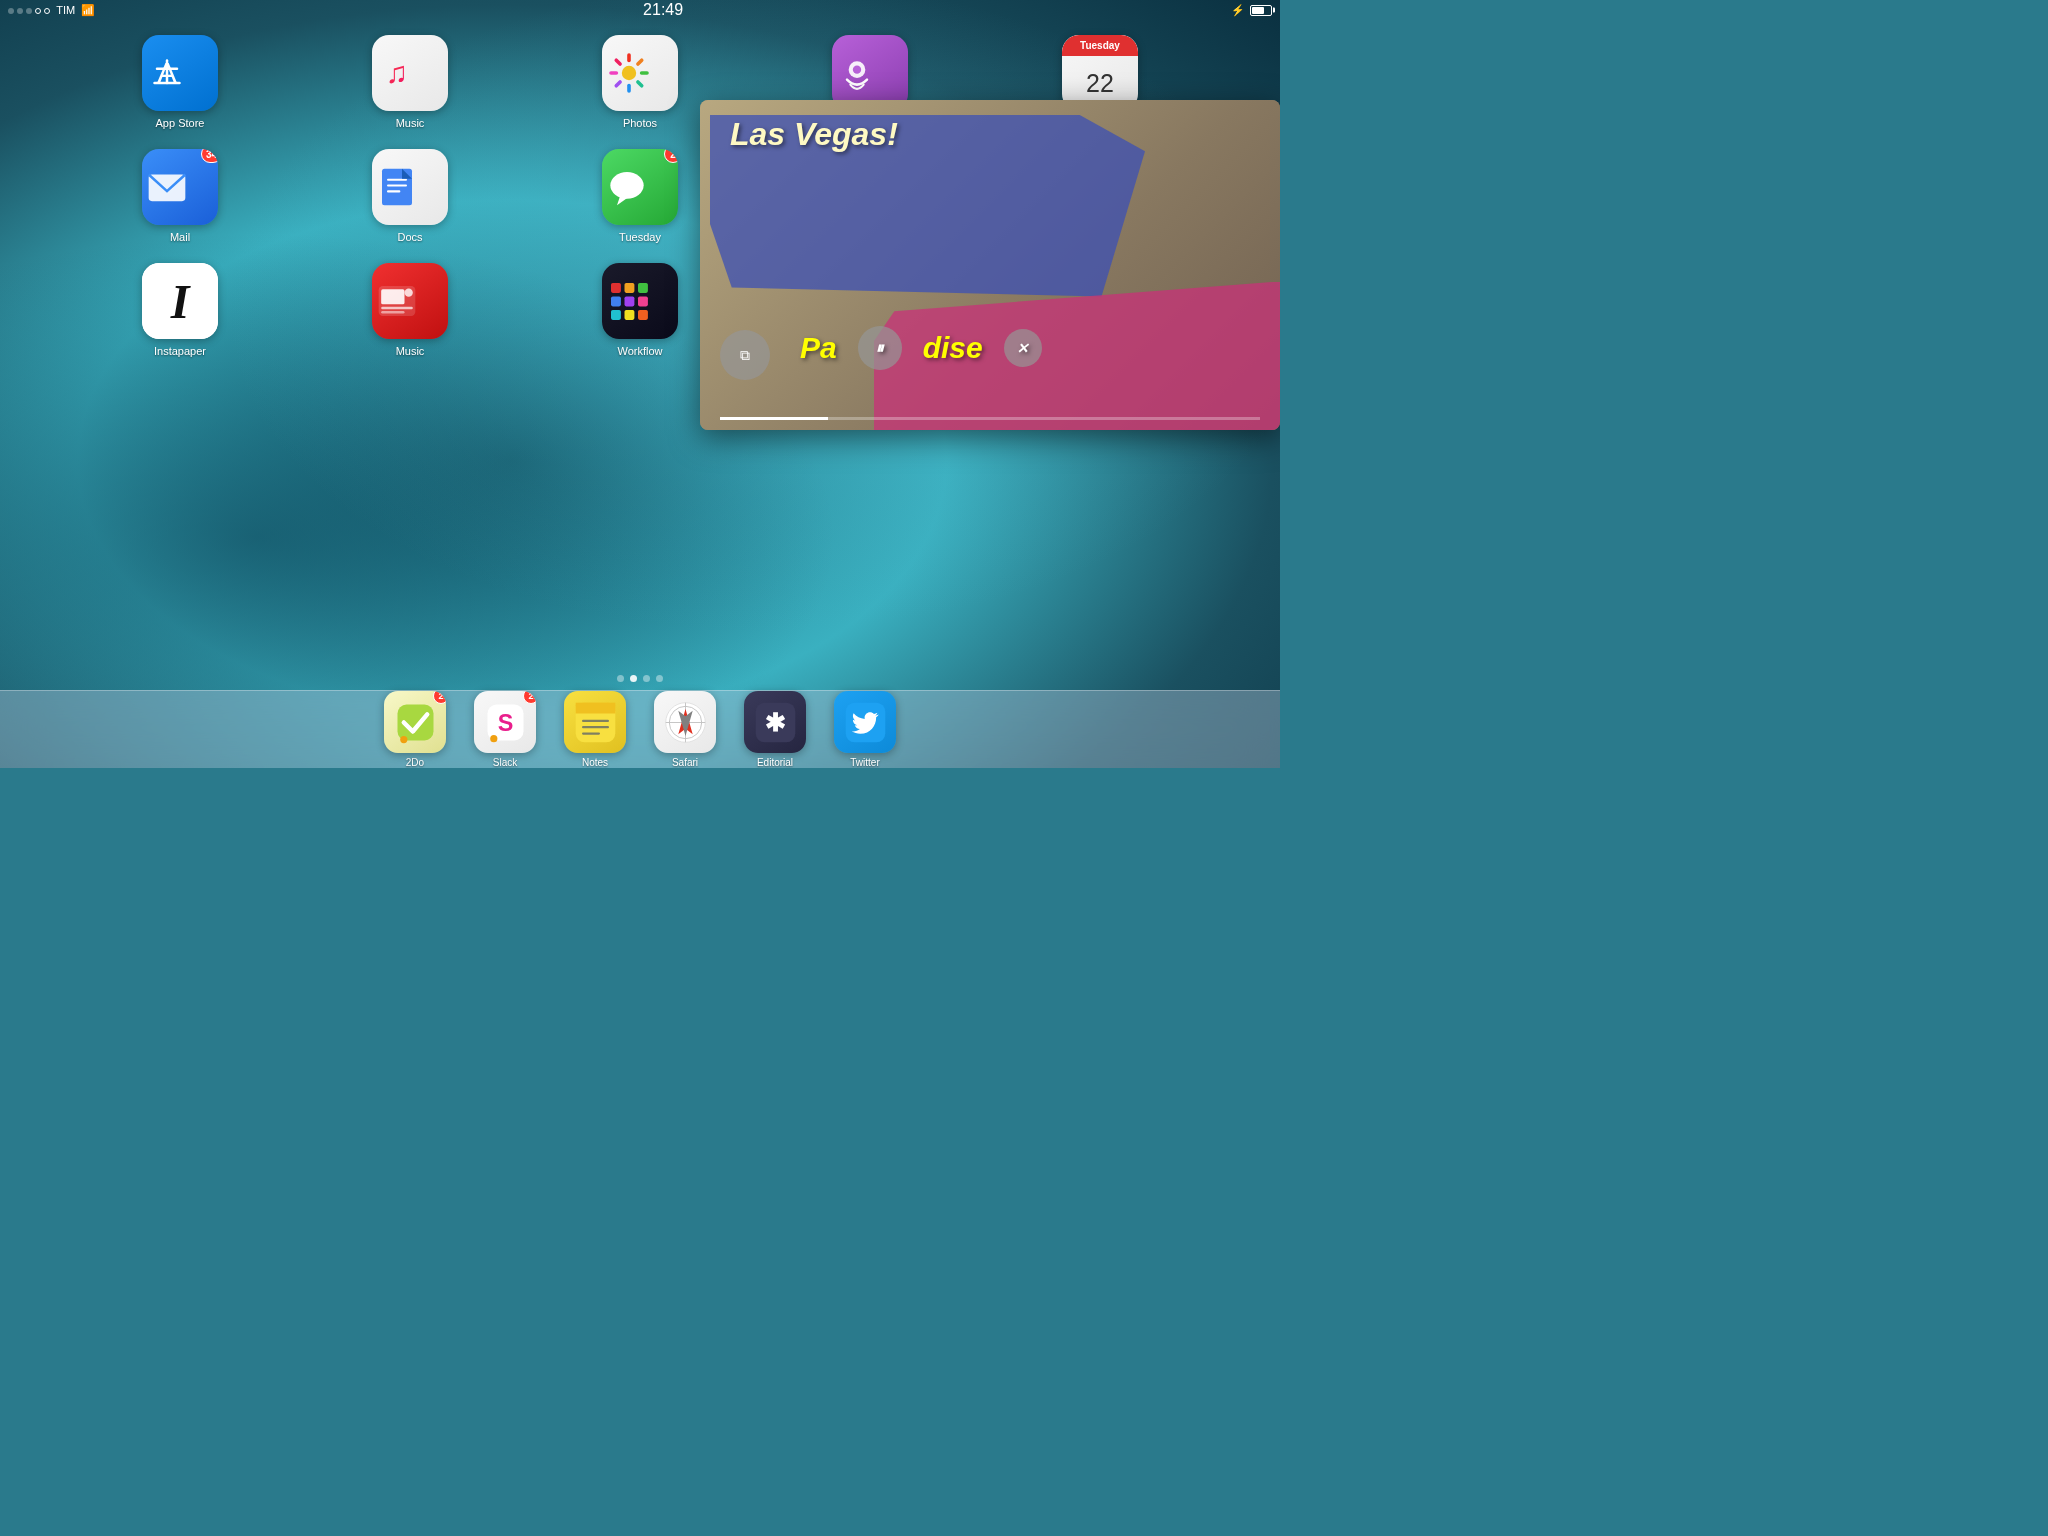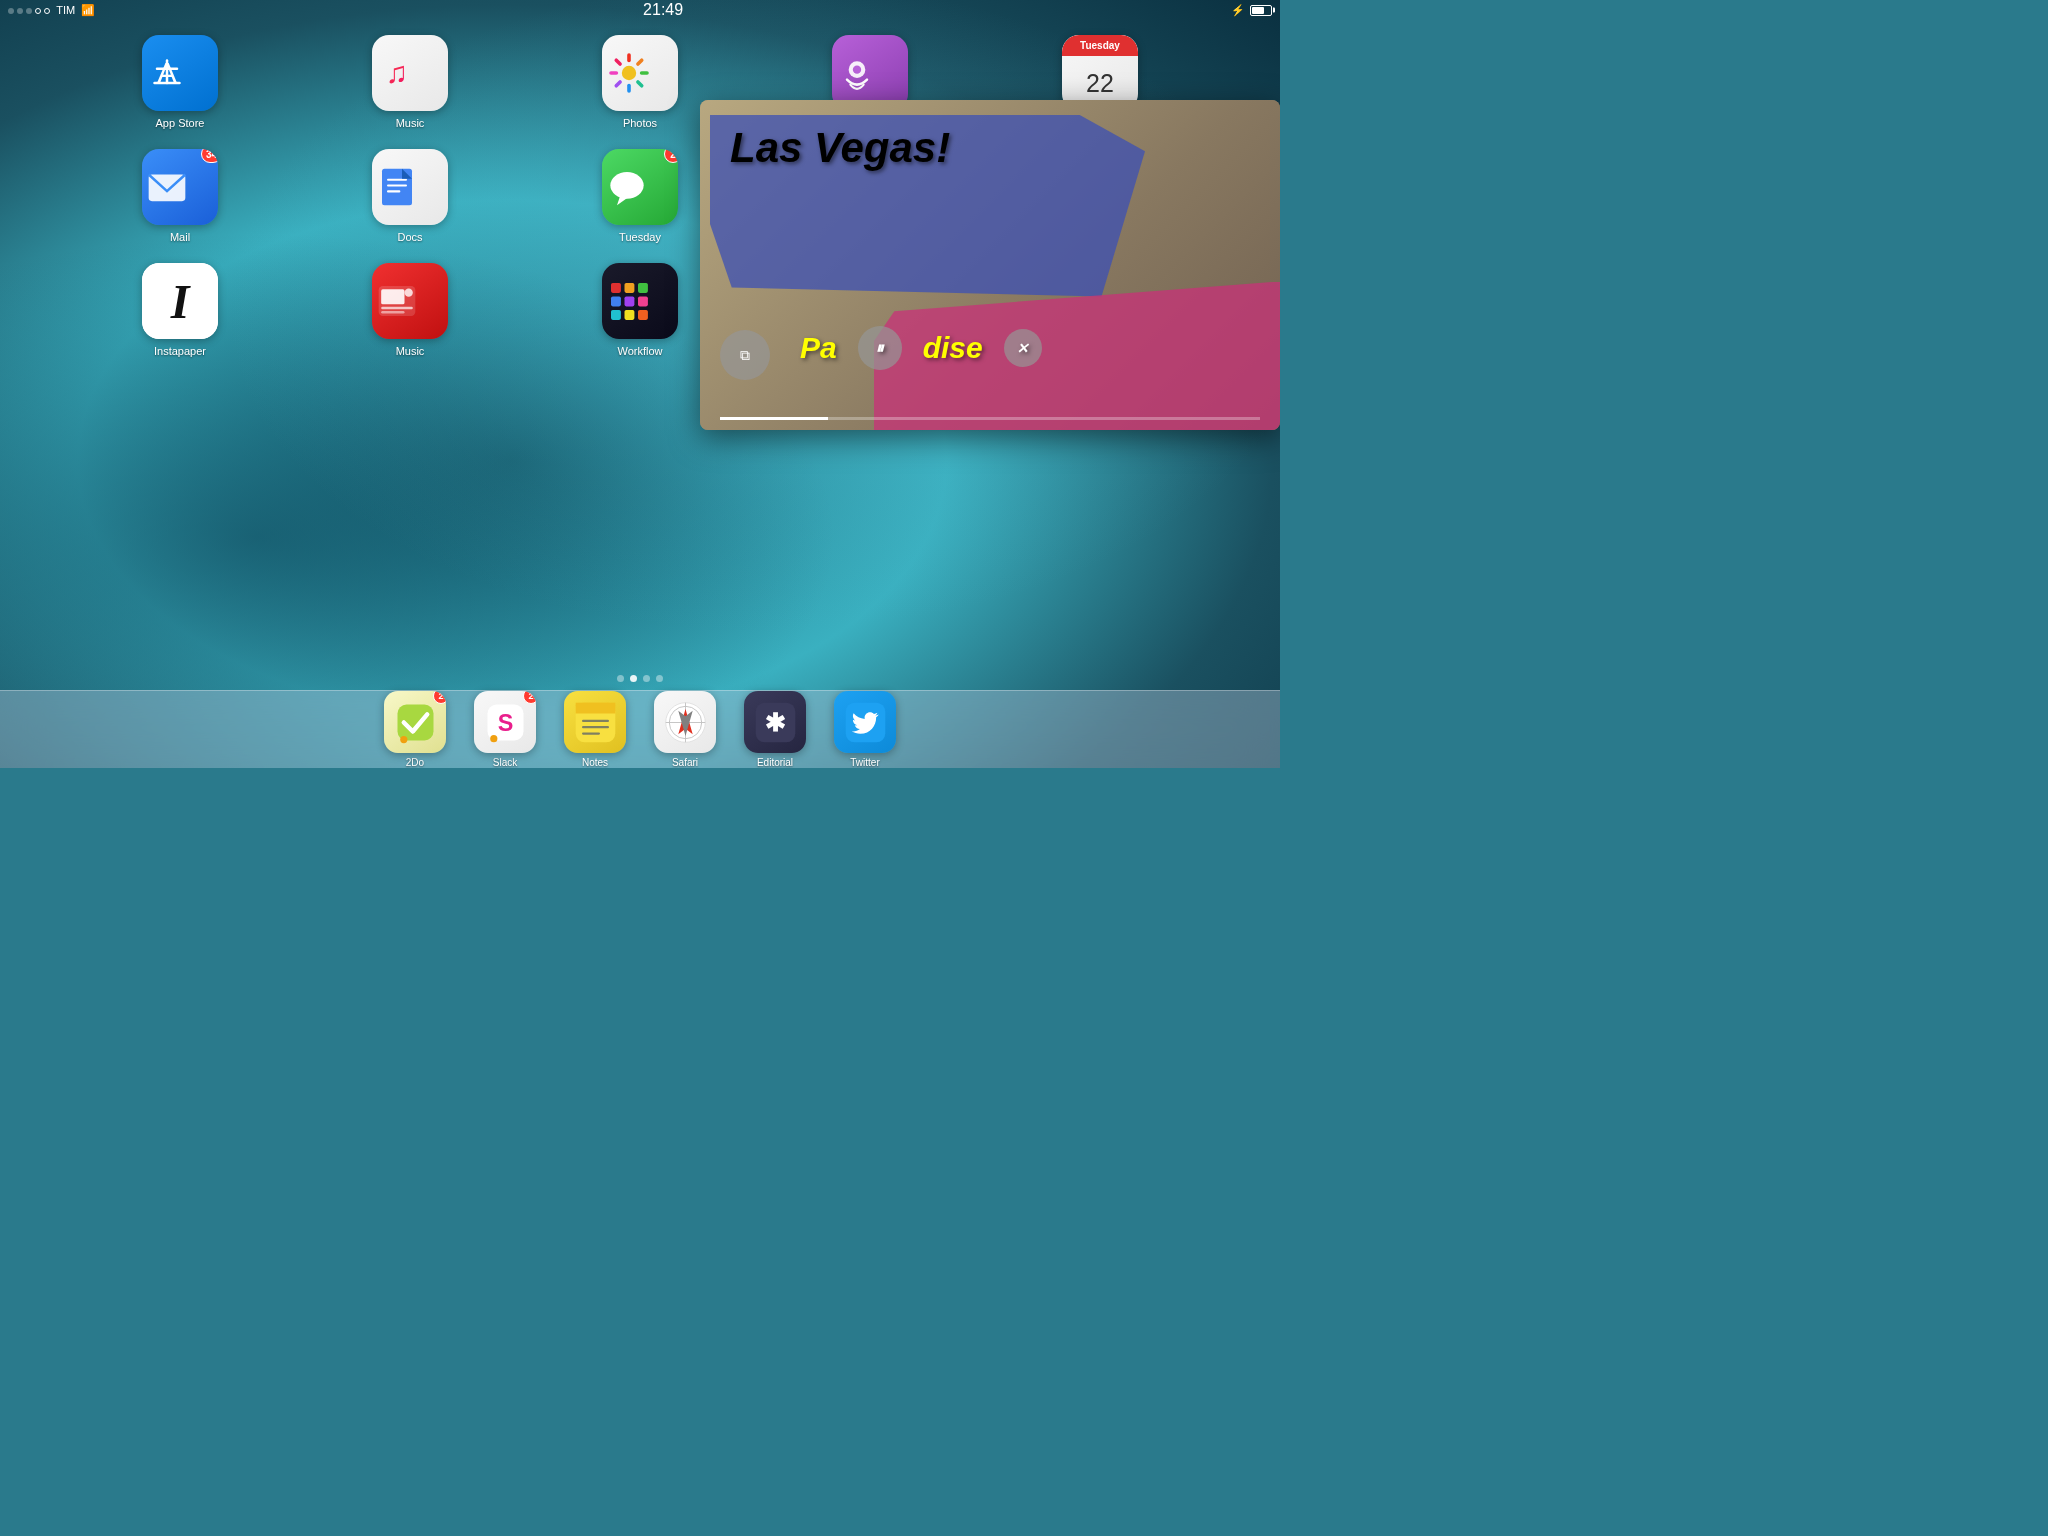--- a/index.html
+++ b/index.html
@@ -243,24 +243,24 @@
     }
     .map-region-pink {
       position: absolute;
       bottom: 0; left: 30%;
       width: 70%; height: 45%;
       background: rgba(200, 50, 120, 0.75);
       clip-path: polygon(5% 20%, 100% 0, 100% 100%, 0 100%, 0 40%);
     }
     .video-text-las-vegas {
       position: absolute;
-      top: 24px; left: 30px;
-      font-size: 42px;
+      top: 16px; left: 30px;
+      font-size: 32px;
       font-weight: 900;
-      color: #000000;
+      color: #fef9c3;
       text-shadow: 2px 2px 4px rgba(0,0,0,0.5);
       font-style: italic;
       z-index: 5;
     }
     .video-text-paradise {
       position: absolute;
       bottom: 60px; left: 100px;
       font-size: 30px;
       font-weight: 900;
       color: #ffff00;

